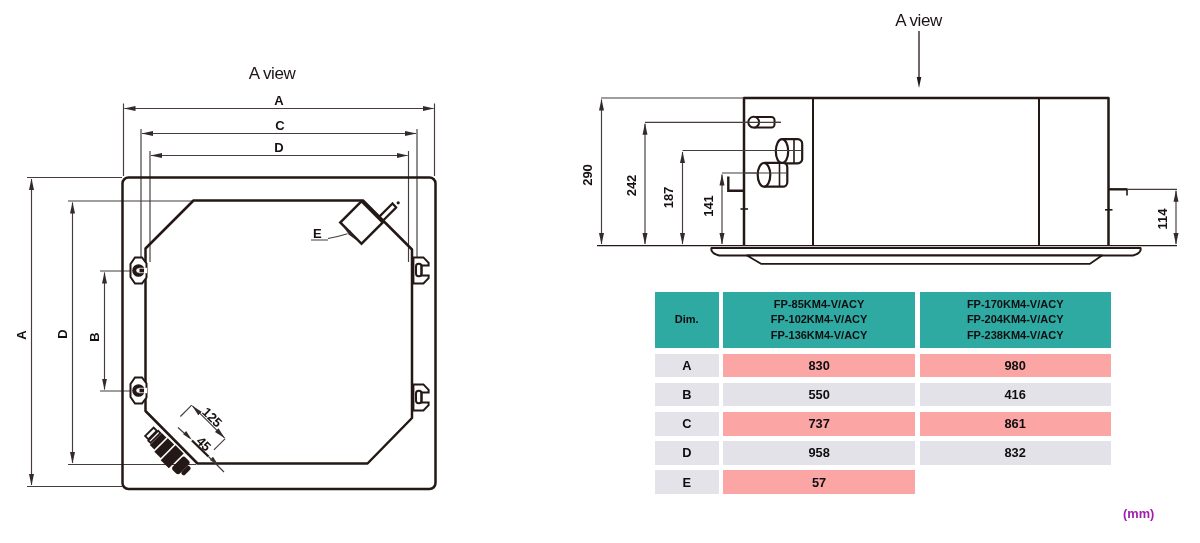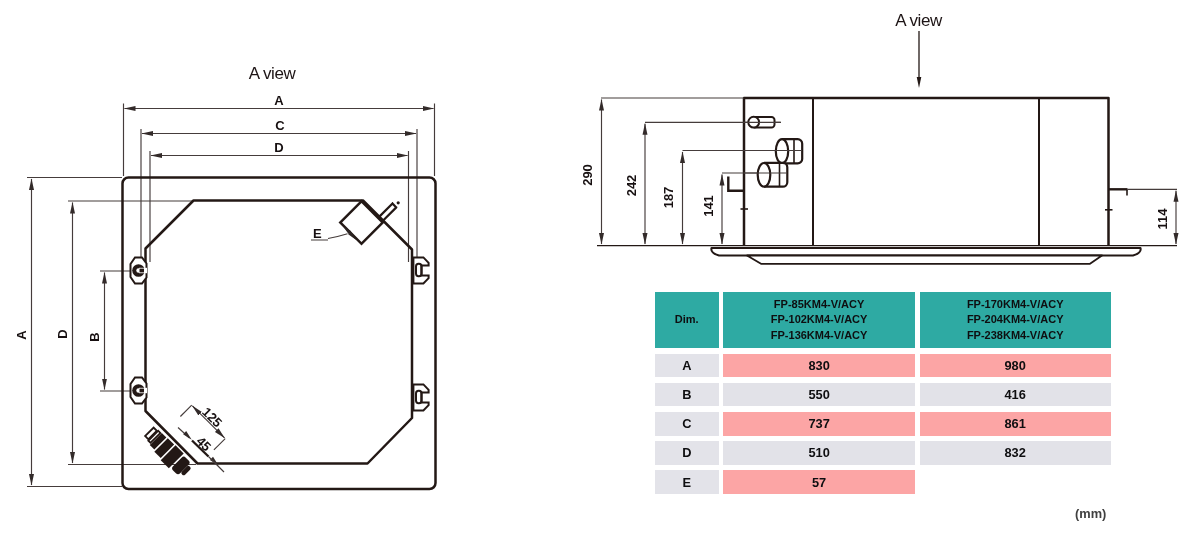--- a/index.html
+++ b/index.html
@@ -8,21 +8,21 @@
 .o{stroke:#231815;stroke-width:2.5;fill:none;stroke-linejoin:round;stroke-linecap:butt}
 .t{stroke:#453c3b;stroke-width:1.15;fill:none}
 .lab{font:bold 13px "Liberation Sans",sans-serif;fill:#171011}
 .ttl{font:17px "Liberation Sans",sans-serif;fill:#1d1415;letter-spacing:-0.4px}
 .tbl{position:absolute;left:655px;top:292px;display:grid;grid-template-columns:63.5px 192px 191px;column-gap:4.6px;row-gap:5.6px;color:#0e0e10;font-weight:bold}
 .tbl .h{background:#2eaaa3;height:56px;display:flex;align-items:center;justify-content:center;text-align:center;font-size:11px;line-height:15.4px}
 .tbl .c{height:23.6px;display:flex;align-items:center;justify-content:center;font-size:12.8px}
 .g1{background:#e3e3e9}
 .gl{background:#fca5a5}
 .gd{background:#e2e2e8}
-.mm{position:absolute;left:1075px;top:506px;font:bold 12.8px "Liberation Sans",sans-serif;color:#404040}
+.mm{position:absolute;left:1123px;top:506px;font:bold 12.8px "Liberation Sans",sans-serif;color:#a21caf}
 </style>
 </head>
 <body>
 <div class="wrap">
 <svg class="dwg" width="1200" height="543" viewBox="0 0 1200 543">
 <defs>
 <marker id="ar" orient="auto-start-reverse" markerWidth="13" markerHeight="7" refX="11" refY="3.5" markerUnits="userSpaceOnUse">
           <path d="M0,1 L11.6,3.5 L0,6 Z" fill="#332b2a"></path>
         </marker>
 </defs>
@@ -214,20 +214,20 @@
 <div class="c g1">A</div>
       <div class="c gl">830</div>
       <div class="c gl">980</div>
 <div class="c g1">B</div>
       <div class="c gd">550</div>
       <div class="c gd">416</div>
 <div class="c g1">C</div>
       <div class="c gl">737</div>
       <div class="c gl">861</div>
 <div class="c g1">D</div>
-      <div class="c gd">510</div>
+      <div class="c gd">958</div>
       <div class="c gd">832</div>
 <div class="c g1">E</div>
       <div class="c gl">57</div>
 </div>
 
 <div class="mm">(mm)</div>
 </div>
 
 </body></html>

